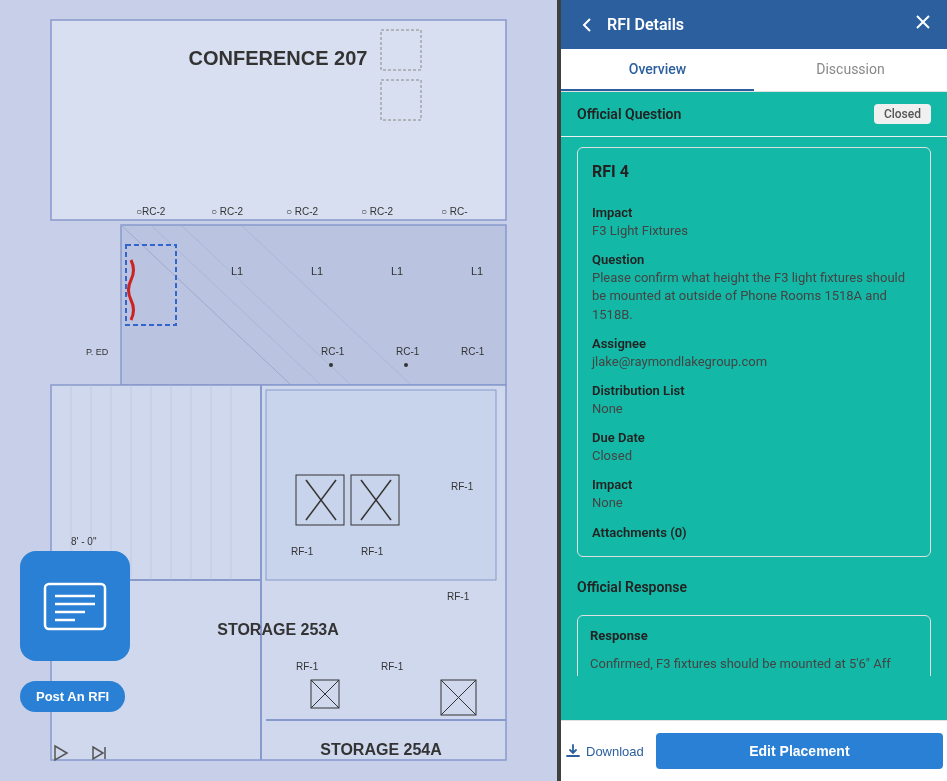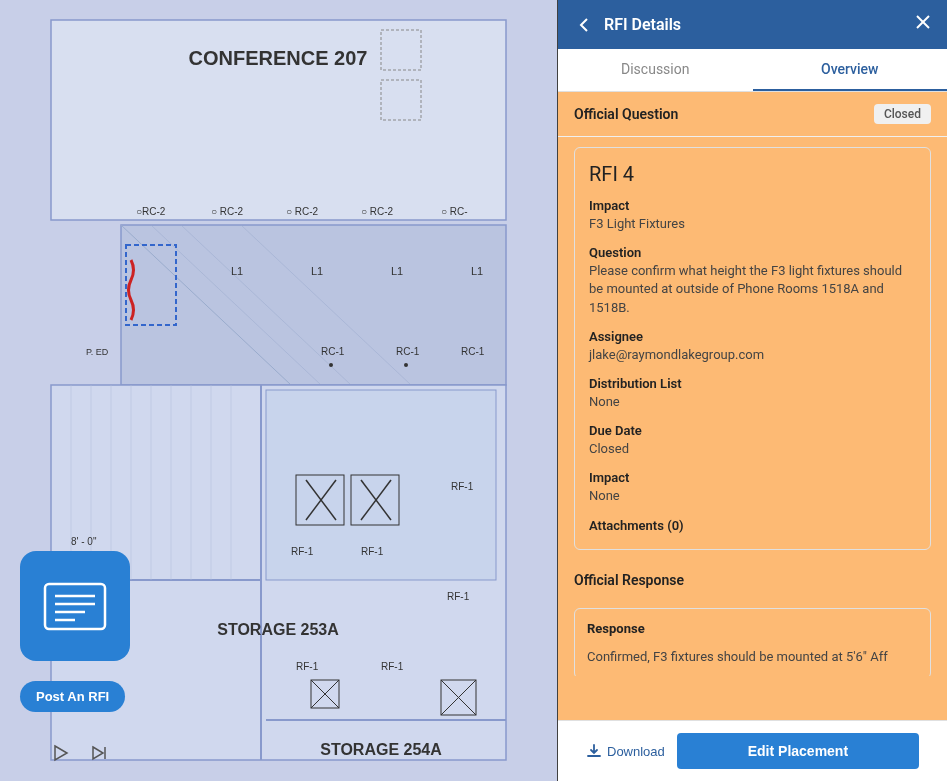--- a/index.html
+++ b/index.html
@@ -77,24 +77,24 @@
     .play-btn {
       background: none;
       border: none;
       cursor: pointer;
       color: #555;
     }
 
     
     .rfi-panel {
       width: 390px;
-      background: #fdba74;
+      background: #14b8a6;
       display: flex;
       flex-direction: column;
-      border-left: 1px solid #404040;
+      border-left: 4px solid #404040;
       box-shadow: -2px 0 8px rgba(0,0,0,0.15);
       justify-content: space-between;
     }
 
     
     .panel-header {
       background: #2c5f9e;
       color: white;
       padding: 14px 16px;
       display: flex;
@@ -181,24 +181,24 @@
     }
 
     .rfi-card {
       margin: 10px 16px;
       border: 1px solid #e0e0e0;
       border-radius: 6px;
       padding: 14px;
     }
 
     .rfi-number {
-      font-size: 20px;
-      font-weight: 400;
+      font-size: 16px;
+      font-weight: 700;
       color: #222;
-      margin-bottom: 12px;
+      margin-bottom: 24px;
     }
 
     .field-label {
       font-size: 13px;
       font-weight: 600;
       color: #222;
       margin-bottom: 2px;
     }
 
     .field-value {
@@ -246,21 +246,21 @@
     .requested-by-label {
       font-size: 16px;
       font-weight: 600;
       color: #222;
       padding: 10px 16px 4px 16px;
       text-decoration: underline;
     }
 
     
     .panel-footer {
-      padding: 12px 28px;
+      padding: 12px 4px;
       display: flex;
       gap: 12px;
       align-items: center;
       border-top: 1px solid #e0e0e0;
       background: white;
       margin-top: 44px;
     }
 
     .download-btn {
       background: none;
@@ -440,22 +440,22 @@
       <span class="panel-title">RFI Details</span>
       <button class="panel-close-btn">
         <svg width="16" height="16" viewBox="0 0 16 16">
           <line x1="2" y1="2" x2="14" y2="14" stroke="white" stroke-width="2"></line>
           <line x1="14" y1="2" x2="2" y2="14" stroke="white" stroke-width="2"></line>
         </svg>
       </button>
     </div>
 
     <div class="tabs-bar">
+      <div class="tab active">Overview</div>
       <div class="tab">Discussion</div>
-      <div class="tab active">Overview</div>
     </div>
 
     <div class="panel-content">
 
       <div class="section-header">
         <span class="section-title">Official Question</span>
         <span class="status-badge">Closed</span>
       </div>
 
       <div class="rfi-card">

